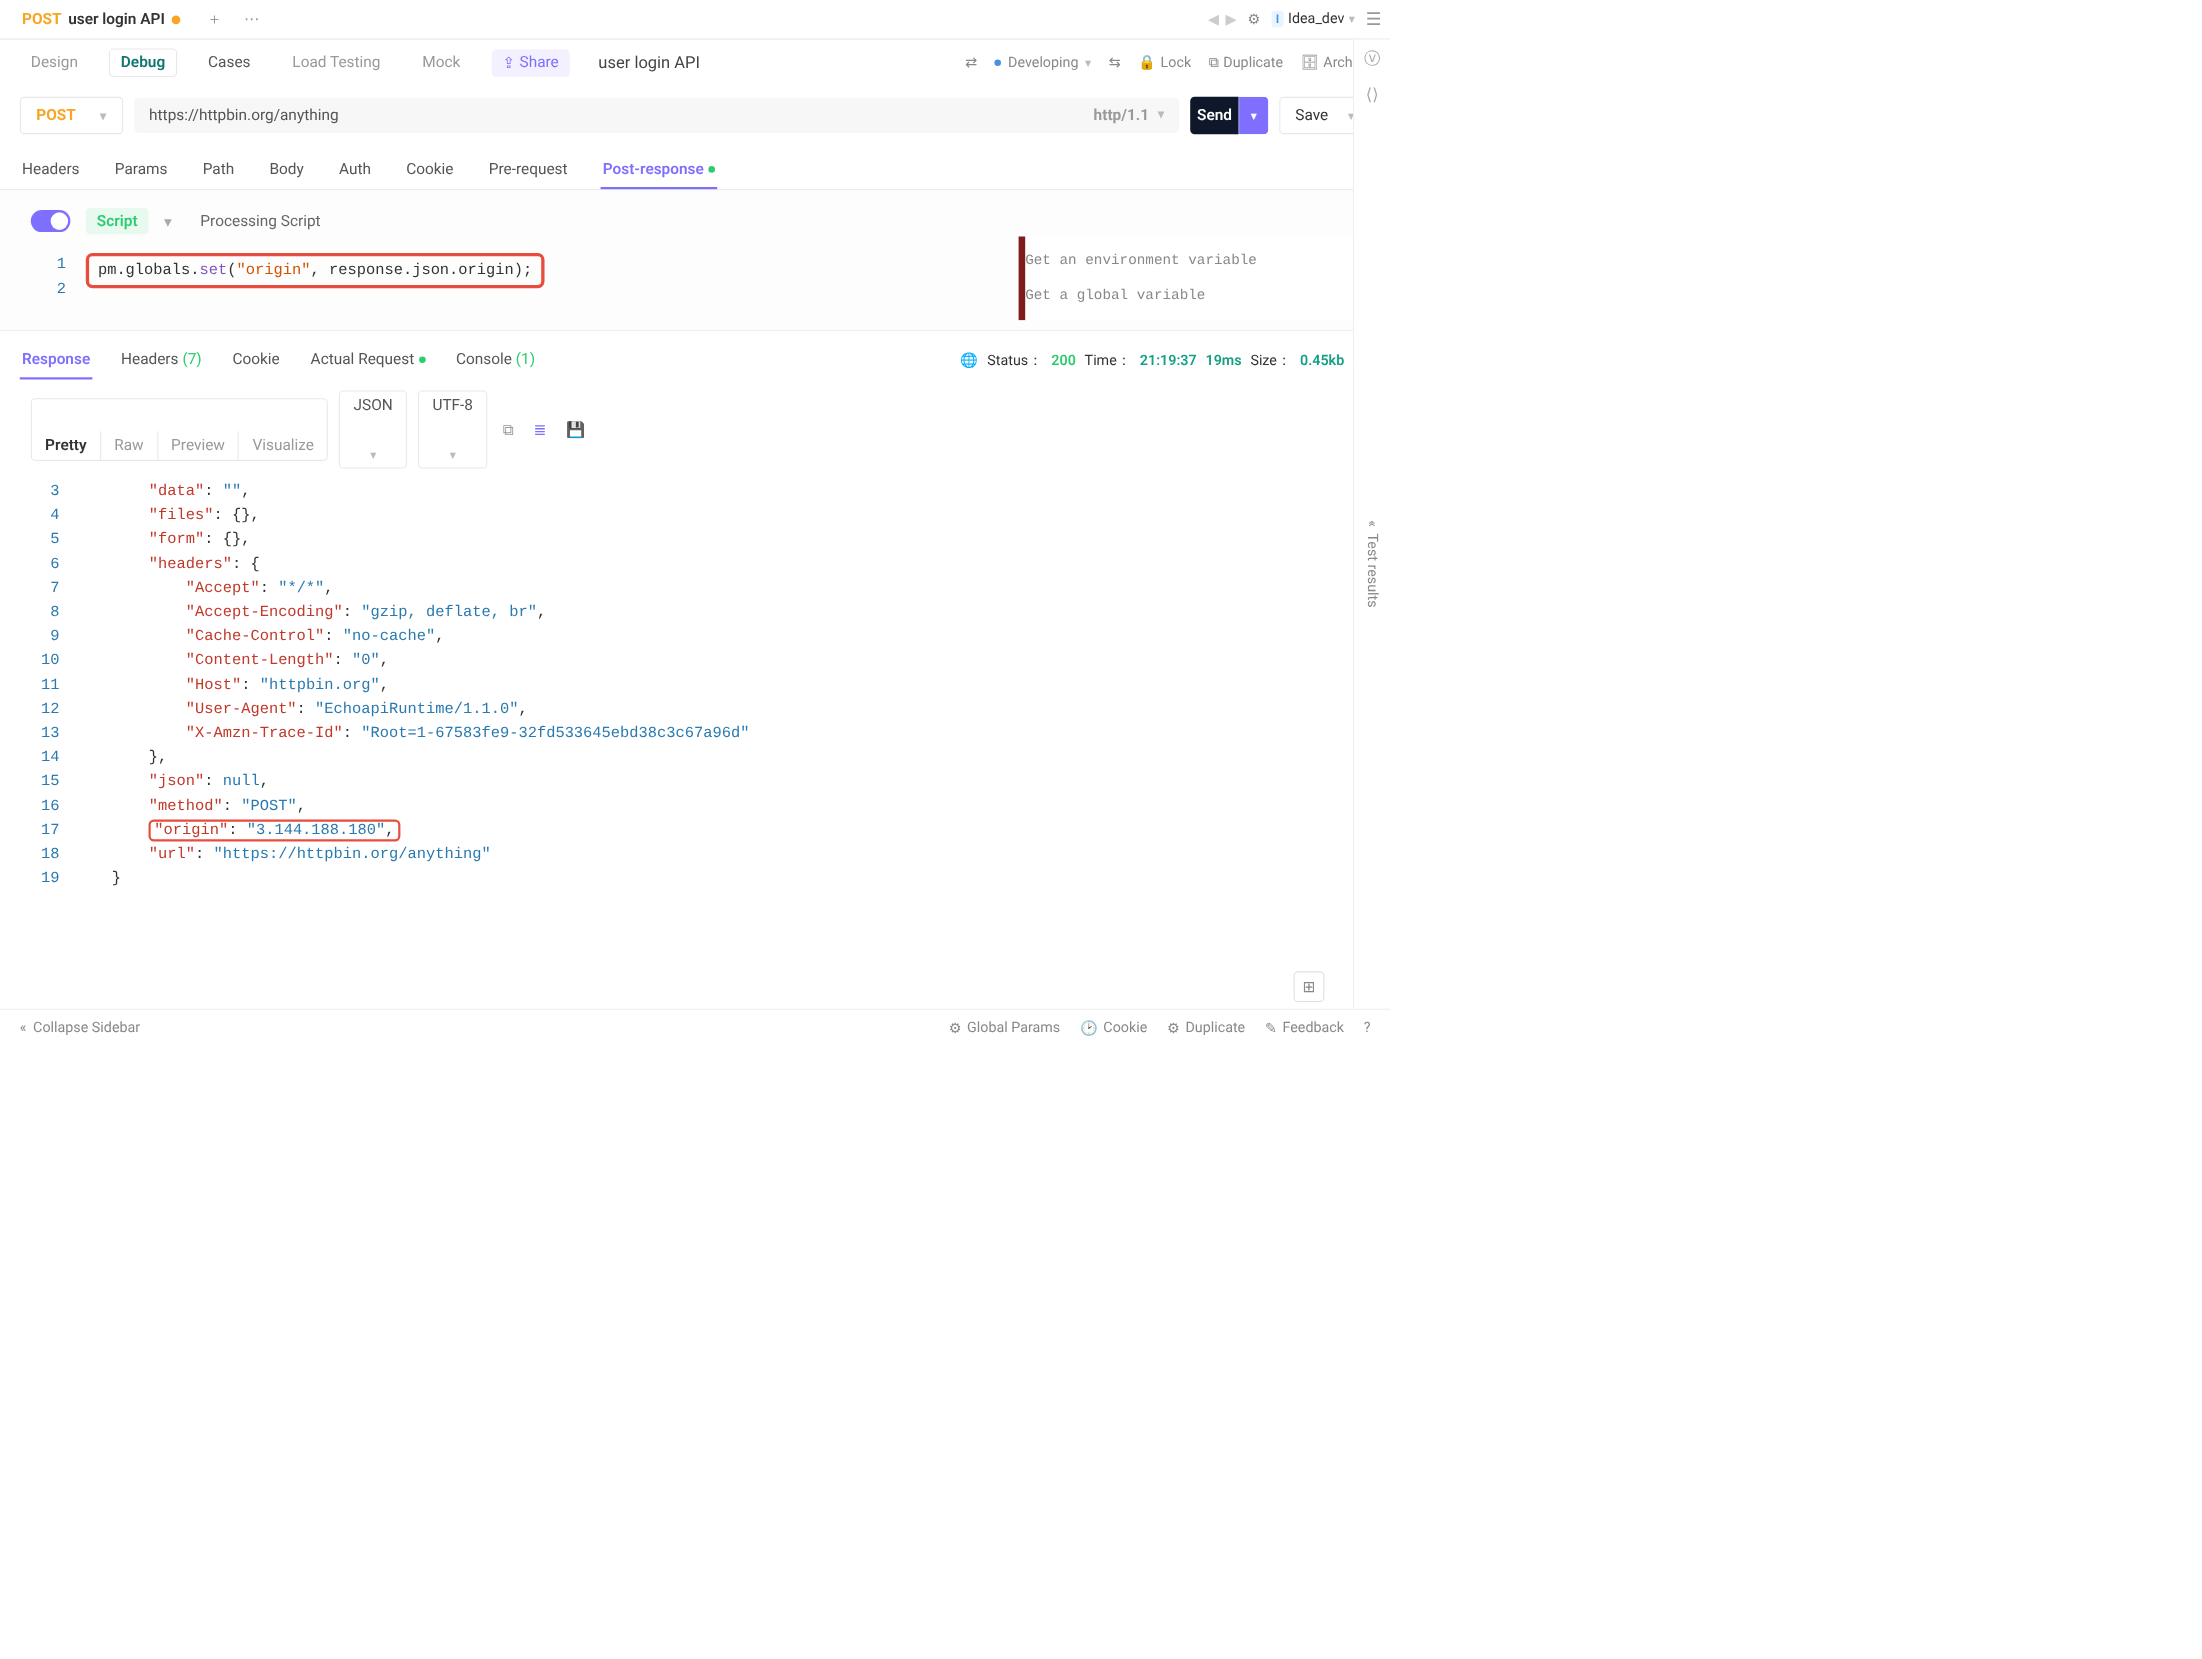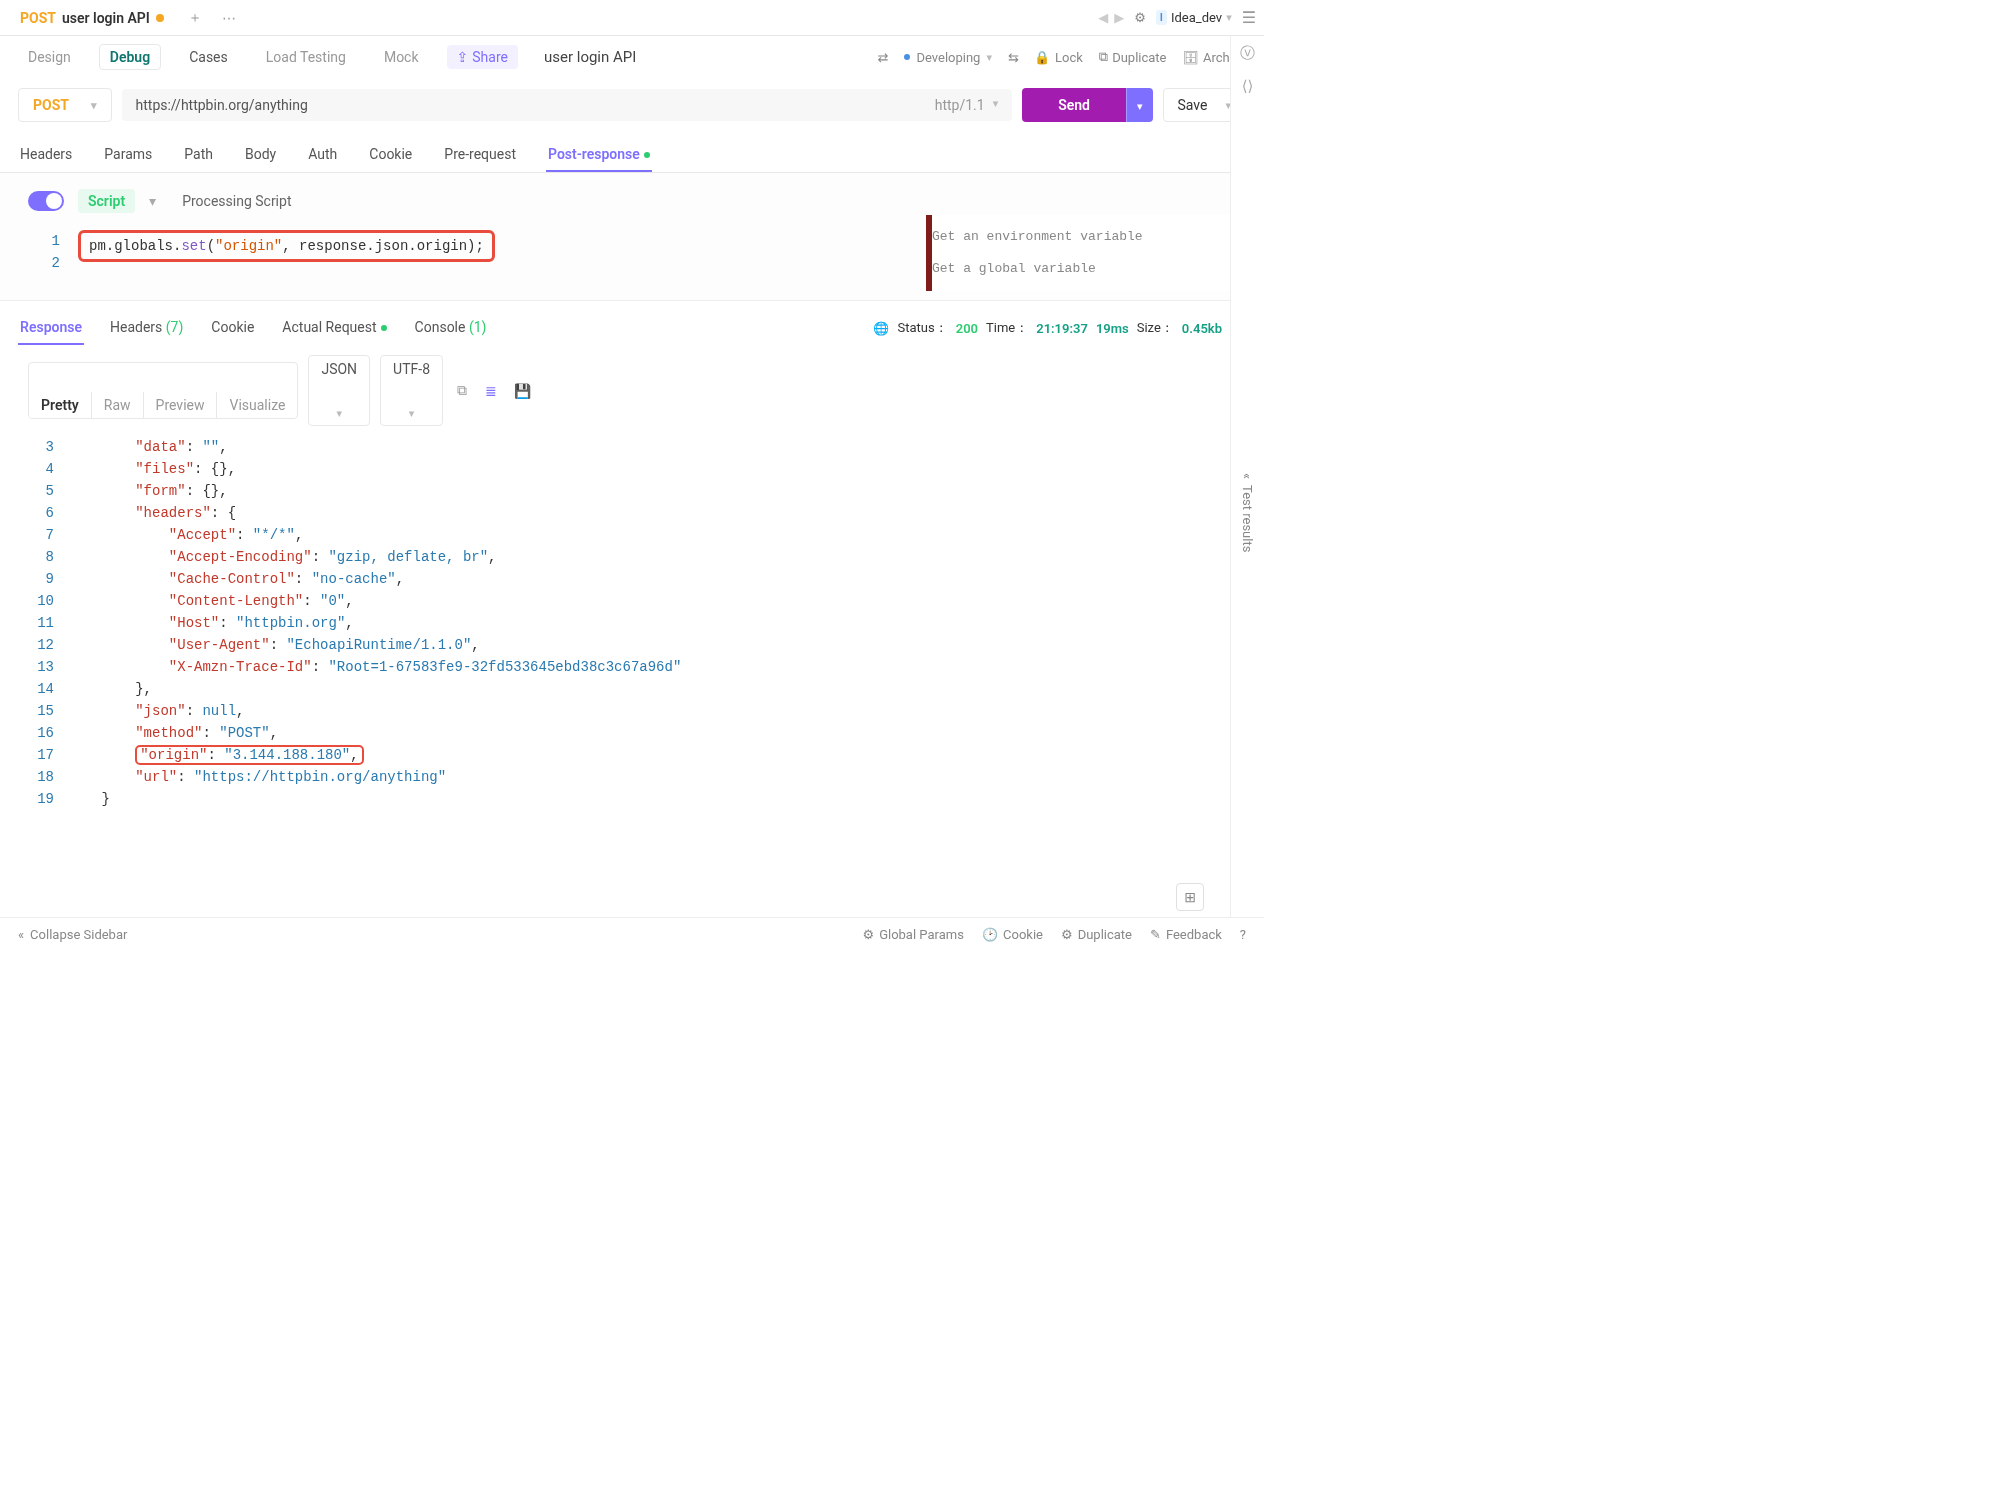--- a/index.html
+++ b/index.html
@@ -96,26 +96,26 @@
 .url-input {
   flex: 1;
   display: flex;
   align-items: center;
   justify-content: space-between;
   padding: 8px 14px;
   background: #f7f7f7;
   border-radius: 4px;
   color: #555;
 }
-.http-ver { display: flex; align-items: flex-start; gap: 8px; color: #999; }
+.http-ver { display: flex; align-items: flex-start; gap: 8px; color: #999; font-weight: bold; }
 .send-btn-group { display: flex; }
 .send-btn {
-  background: #a21caf;
+  background: #0f172a;
   color: #fff;
-  padding: 9px 36px;
+  padding: 9px 6px;
   border-radius: 4px 0 0 4px;
   font-weight: 600;
   cursor: pointer;
 }
 .send-more {
   background: #7e6fff;
   color: #fff;
   padding: 9px 10px;
   border-radius: 0 4px 4px 0;
   border-left: 1px solid rgba(255,255,255,0.3);

